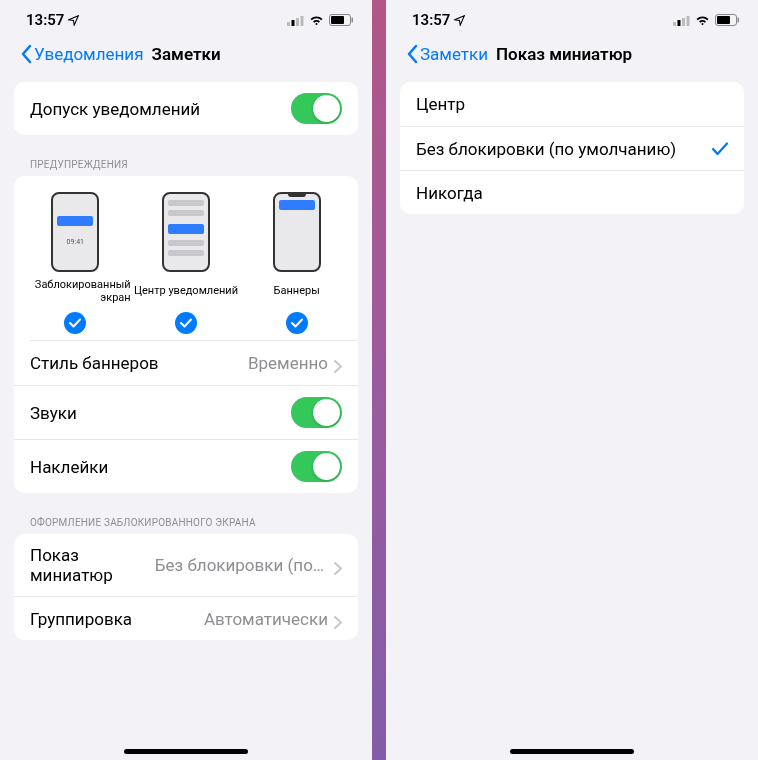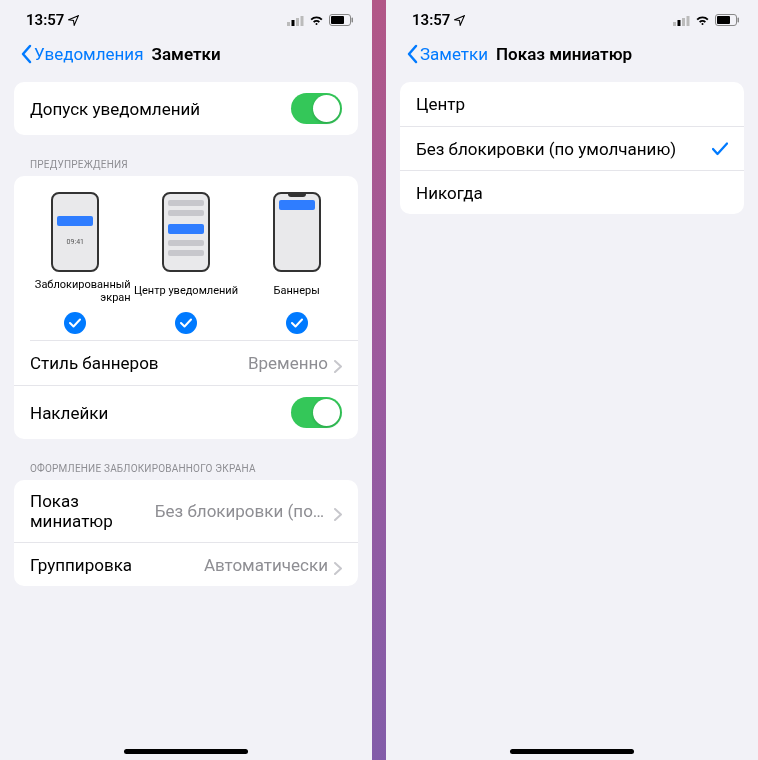--- a/index.html
+++ b/index.html
@@ -134,20 +134,24 @@
       <div class="row">
         <span class="row-label">Стиль баннеров</span>
         <span class="row-detail">
           <span>Временно</span>
           <svg class="chevron-right" width="8" height="13" viewBox="0 0 8 13">
               <path d="M1 1 L7 6.5 L1 12" fill="none" stroke="#c7c7cc" stroke-width="2" stroke-linecap="round" stroke-linejoin="round"></path>
             </svg>
         </span>
       </div>
       <div class="row">
+        <span class="row-label">Звуки</span>
+        <div class="toggle"></div>
+      </div>
+      <div class="row">
         <span class="row-label">Наклейки</span>
         <div class="toggle"></div>
       </div>
     </div>
 
     <div class="group-header">ОФОРМЛЕНИЕ ЗАБЛОКИРОВАННОГО ЭКРАНА</div>
     <div class="group">
       <div class="row">
         <span class="row-label">Показ миниатюр</span>
         <span class="row-detail">

